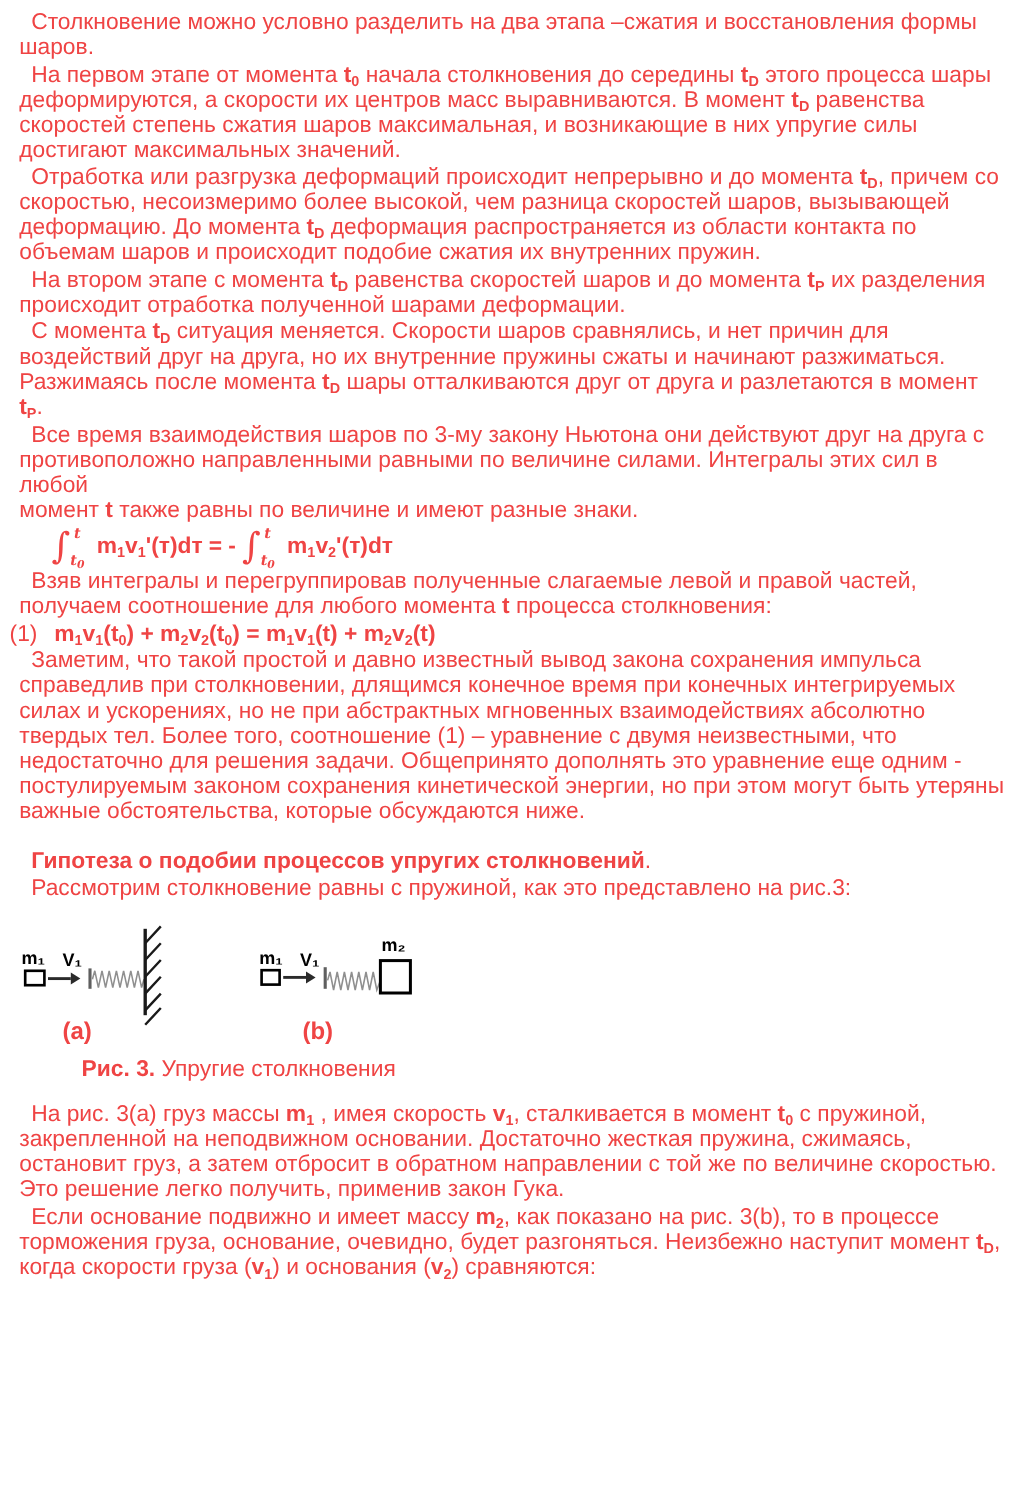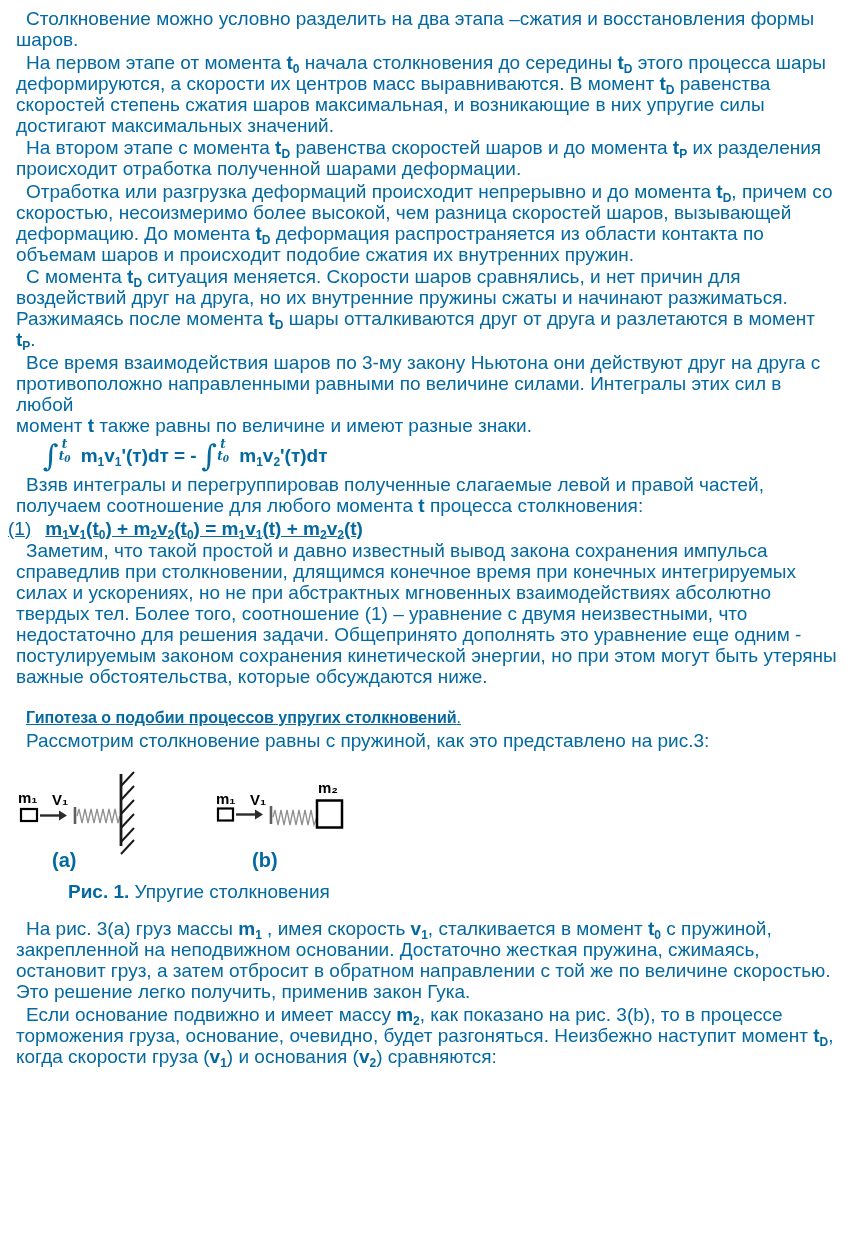--- a/index.html
+++ b/index.html
@@ -1,42 +1,42 @@
 <!DOCTYPE html>
 <html lang="ru"><head>
 <meta charset="utf-8">
 <style>
   html,body{margin:0;padding:0;background:#fff;}
   .page{
     position:relative;
     width:851px;height:1135px;
     box-sizing:border-box;
     padding:8px 13px 0 16px;
-    background:#fff;color:#0369a1;
+    background:#fff;color:#ef4444;
     font-family:"Liberation Sans","DejaVu Sans",sans-serif;
     font-size:19px;line-height:21px;
     overflow:hidden;
   }
   p.para{margin:0 0 1.5px;text-indent:10px;}
   b{font-weight:bold;}
   sub{font-size:12px;vertical-align:-3.5px;line-height:0;}
   
   .formula{display:flex;align-items:center;height:37px;padding-left:27px;font-weight:bold;margin:0;}
   .intgrp{display:inline-flex;align-items:center;margin-right:7px;}
   .int{font-family:"DejaVu Serif",serif;font-style:italic;font-weight:normal;font-size:30px;line-height:30px;}
   .lims{position:relative;width:15px;height:37px;font-family:"DejaVu Serif",serif;font-style:italic;font-size:12px;line-height:12px;font-weight:bold;}
   .lims .up{position:absolute;top:1px;left:3px;}
-  .lims .lo{position:absolute;bottom:12px;left:0;}
+  .lims .lo{position:absolute;bottom:1px;left:0;}
   .lims sub{font-size:9px;vertical-align:-2px;}
   .gap{margin:0 5px;}
   
-  .eq1{margin:0 0 1.5px -8px;text-decoration:underline;}
+  .eq1{margin:0 0 1.5px -8px;}
   .eq1 .eqnum{margin-right:14px;}
   .eq1 .eqbody{font-weight:bold;}
-  .heading{margin:20px 0 1.5px;text-indent:10px;font-weight:normal;font-size:16px;line-height:21px;text-decoration:underline;}
+  .heading{margin:20px 0 1.5px;text-indent:10px;font-weight:normal;font-size:19px;line-height:21px;}
   
   .figure{position:relative;height:129px;margin:0;text-decoration:underline;}
   .diag{position:absolute;overflow:visible;}
   .box{fill:none;stroke:#000;stroke-width:2.2;}
   .box2{fill:none;stroke:#000;stroke-width:2.5;}
   .arrowline{stroke:#2b2b2b;stroke-width:2.4;}
   .arrowhead{fill:#2b2b2b;stroke:none;}
   .springend{stroke:#5f5f5f;stroke-width:2.6;}
   .spring{fill:none;stroke:#8f8f8f;stroke-width:1.3;}
   .wallline{stroke:#1a1a1a;stroke-width:2.8;}
@@ -45,22 +45,22 @@
   .sublabel{position:absolute;font-weight:bold;font-size:20px;}
   .caption{margin:0 0 16px 52px;text-indent:0;}
 </style>
 </head>
 <body>
 
 <div class="page">
 
   <p class="para">Столкновение можно условно разделить на два этапа –сжатия и восстановления формы<br>шаров.</p>
   <p class="para">На первом этапе от момента <b>t<sub>0</sub></b> начала столкновения до середины <b>t<sub>D</sub></b> этого процесса шары<br>деформируются, а скорости их центров масс выравниваются. В момент <b>t<sub>D</sub></b> равенства<br>скоростей степень сжатия шаров максимальная, и возникающие в них упругие силы<br>достигают максимальных значений.</p>
+  <p class="para">Отработка или разгрузка деформаций происходит непрерывно и до момента <b>t<sub>D</sub></b>, причем со<br>скоростью, несоизмеримо более высокой, чем разница скоростей шаров, вызывающей<br>деформацию. До момента <b>t<sub>D</sub></b> деформация распространяется из области контакта по<br>объемам шаров и происходит подобие сжатия их внутренних пружин.</p>
   <p class="para">На втором этапе с момента <b>t<sub>D</sub></b> равенства скоростей шаров и до момента <b>t<sub>P</sub></b> их разделения<br>происходит отработка полученной шарами деформации.</p>
-  <p class="para">Отработка или разгрузка деформаций происходит непрерывно и до момента <b>t<sub>D</sub></b>, причем со<br>скоростью, несоизмеримо более высокой, чем разница скоростей шаров, вызывающей<br>деформацию. До момента <b>t<sub>D</sub></b> деформация распространяется из области контакта по<br>объемам шаров и происходит подобие сжатия их внутренних пружин.</p>
   <p class="para">С момента <b>t<sub>D</sub></b> ситуация меняется. Скорости шаров сравнялись, и нет причин для<br>воздействий друг на друга, но их внутренние пружины сжаты и начинают разжиматься.<br>Разжимаясь после момента <b>t<sub>D</sub></b> шары отталкиваются друг от друга и разлетаются в момент <b>t<sub>P</sub></b>.</p>
   <p class="para">Все время взаимодействия шаров по 3-му закону Ньютона они действуют друг на друга с<br>противоположно направленными равными по величине силами. Интегралы этих сил в любой<br>момент <b>t</b> также равны по величине и имеют разные знаки.</p>
 
   <div class="formula">
     <span class="intgrp">
       <span class="int">∫</span>
       <span class="lims">
         <span class="up">t</span>
         <span class="lo">t<sub>0</sub></span>
       </span>
@@ -111,18 +111,18 @@
       <line x1="21" y1="42.5" x2="40" y2="42.5" class="arrowline"></line>
       <polygon points="40,37.5 48,42.5 40,47.5" class="arrowhead"></polygon>
       <line x1="56" y1="34" x2="56" y2="52" class="springend"></line>
       <polyline class="spring" points="58,45 60,38 63,53 66,38 69,53 72,38 75,53 78,38 81,53 84,38 87,53 90,38 93,53 96,38 99,53 102,45"></polyline>
       <rect x="102" y="28.5" width="25" height="27" class="box2"></rect>
       <text x="103" y="20.5" class="flabel">m₂</text>
     </svg>
     <div class="sublabel" style="left:236px;top:98px">(b)</div>
   </div>
 
-  <p class="caption"><b>Рис. 1.</b> Упругие столкновения</p>
+  <p class="caption"><b>Рис. 3.</b> Упругие столкновения</p>
 
   <p class="para">На рис. 3(a) груз массы <b>m<sub>1</sub></b> , имея скорость <b>v<sub>1</sub></b>, сталкивается в момент <b>t<sub>0</sub></b> с пружиной,<br>закрепленной на неподвижном основании. Достаточно жесткая пружина, сжимаясь,<br>остановит груз, а затем отбросит в обратном направлении с той же по величине скоростью.<br>Это решение легко получить, применив закон Гука.</p>
   <p class="para">Если основание подвижно и имеет массу <b>m<sub>2</sub></b>, как показано на рис. 3(b), то в процессе<br>торможения груза, основание, очевидно, будет разгоняться. Неизбежно наступит момент <b>t<sub>D</sub></b>,<br>когда скорости груза (<b>v<sub>1</sub></b>) и основания (<b>v<sub>2</sub></b>) сравняются:</p>
 
 </div>
 
 </body></html>

